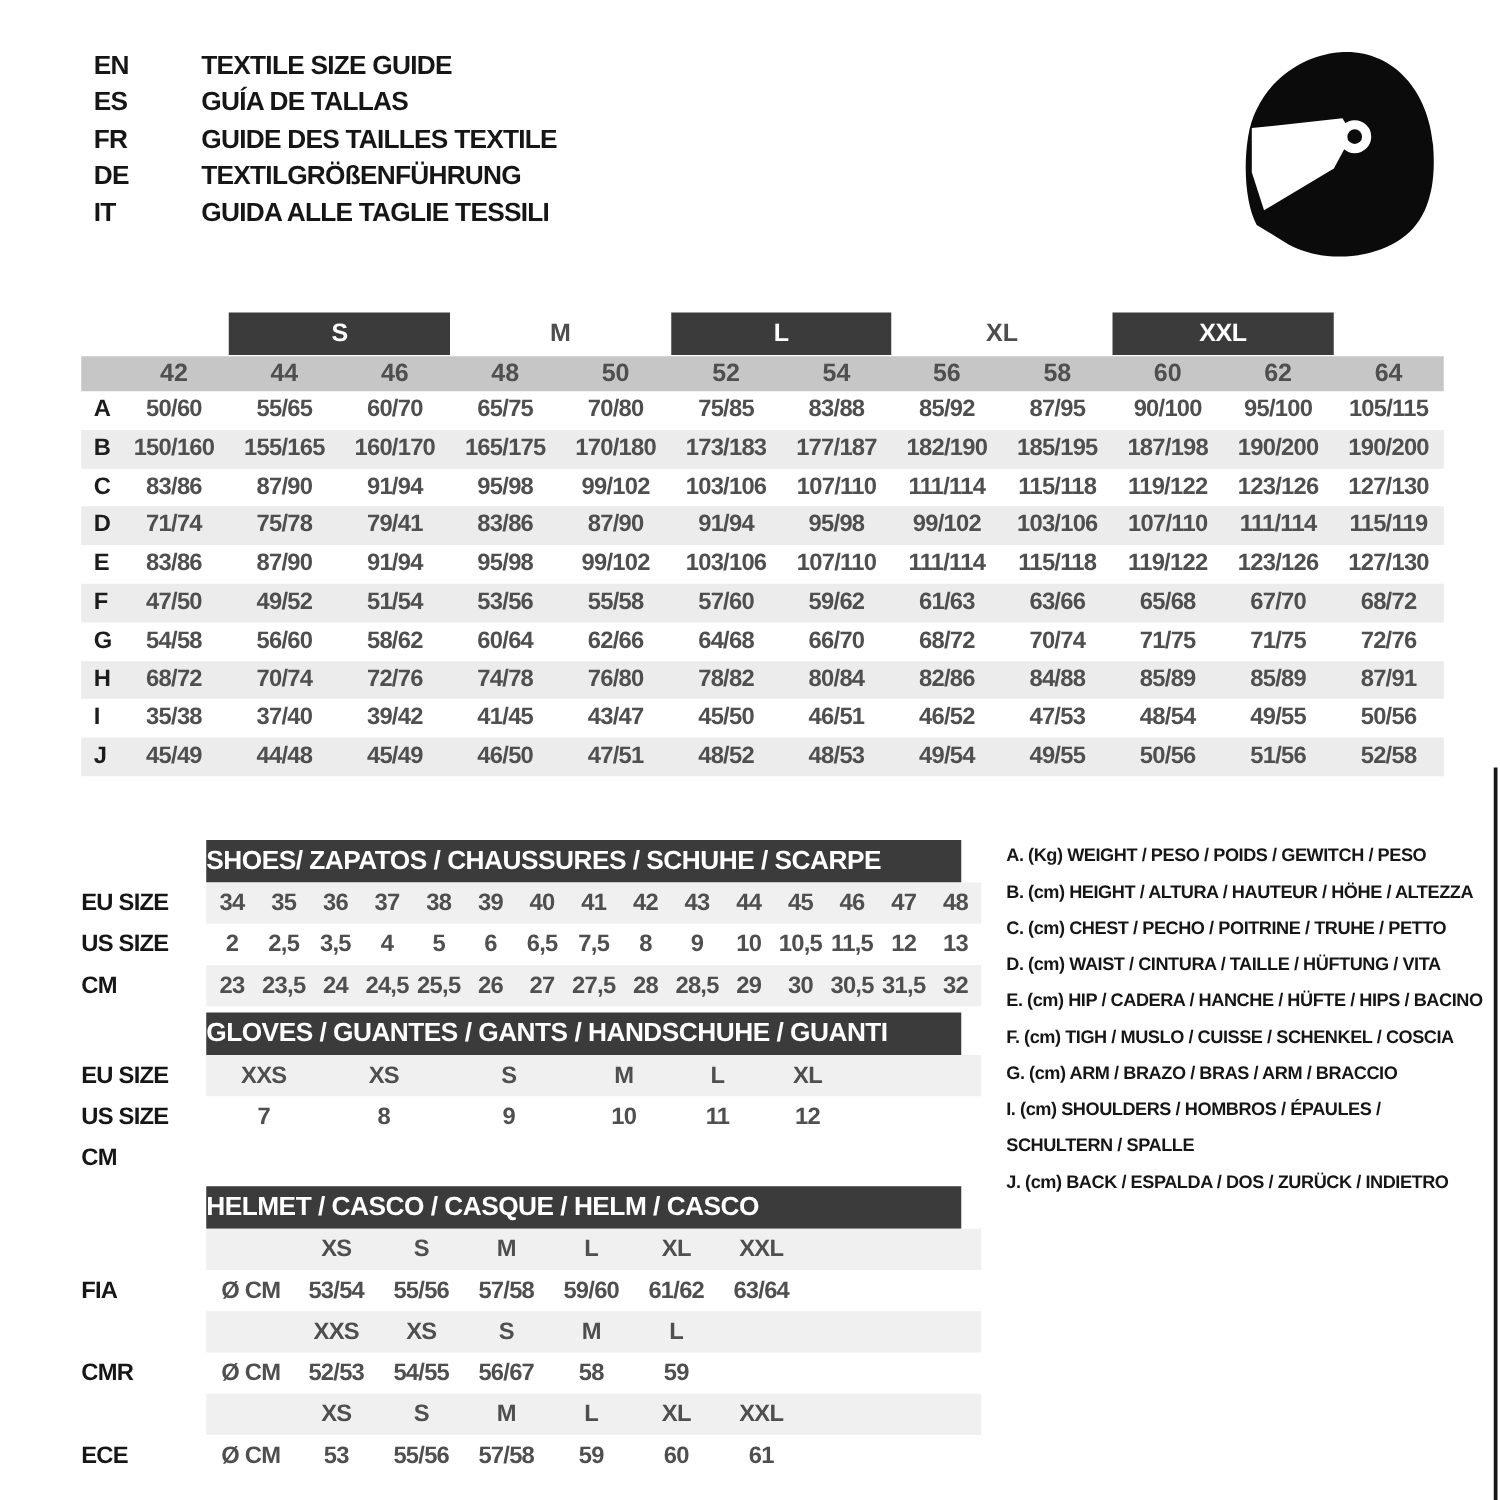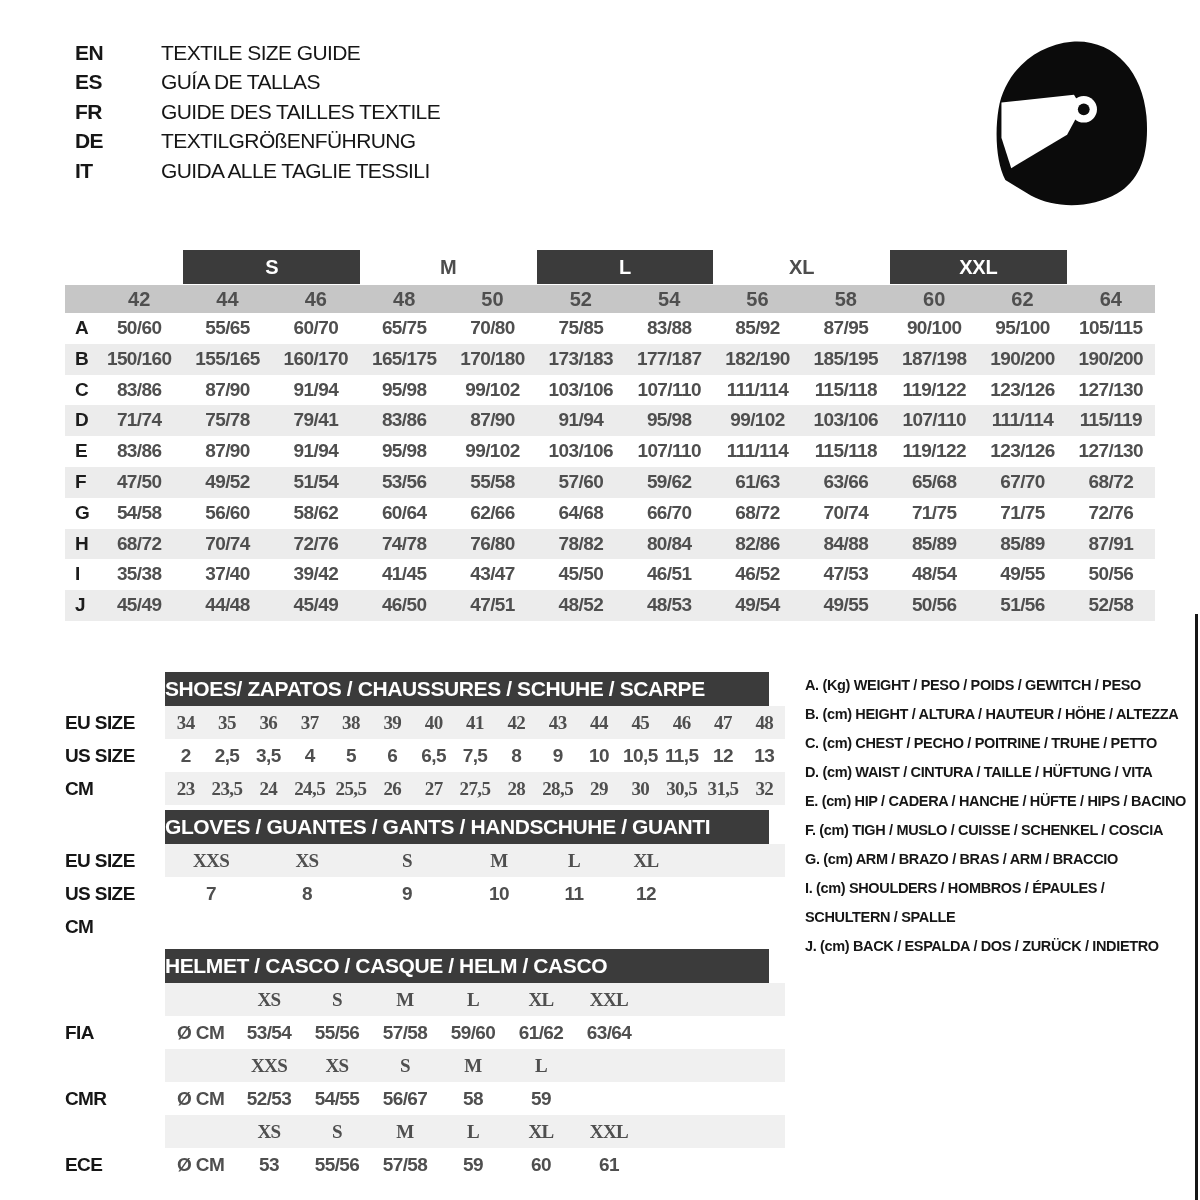--- a/index.html
+++ b/index.html
@@ -5,21 +5,21 @@
   html,body { margin:0; padding:0; }
   body {
     width:1200px; height:1200px; background:#ffffff; position:relative;
     font-family:"Liberation Sans", sans-serif; overflow:hidden;
     -webkit-font-smoothing:antialiased;
   }
   
   .lang-block { position:absolute; left:75px; top:38px; }
   .lang-row { display:flex; height:29.5px; align-items:center;gap:40px; }
   .lang-code { width:46px; font-weight:bold; font-size:21px; color:#161616; letter-spacing:-0.6px; }
-  .lang-text { font-weight:normal; font-size:21px; color:#161616; letter-spacing:-0.6px; }
+  .lang-text { font-weight:bold; font-size:21px; color:#161616; letter-spacing:-0.6px; }
   .helmet-logo { position:absolute; left:972px; top:28px; width:200px; height:196px; }
 
   
   .main-table { position:absolute; left:65px; top:250px; width:1090px; }
   .mt-grid { display:grid; grid-template-columns:30px repeat(12, 1fr); }
   .sg-row { height:35px; }
   .sg-box { background:#3b3b3b; color:#fff; font-weight:bold; font-size:20px;
             display:flex; align-items:center; justify-content:center; height:34px; letter-spacing:-0.3px; }
   .sg-text { color:#4d4d4d; font-weight:bold; font-size:20px;
              display:flex; align-items:center; justify-content:center; height:34px; }
@@ -31,21 +31,21 @@
   .mt-val { text-align:center; line-height:30.8px; font-weight:bold; font-size:19px; color:#4f4f4f; letter-spacing:-0.6px; }
 
   
   .small-table { position:absolute; left:65px; width:760px; }
   .st-bar { margin-left:100px; width:604px; background:#3b3b3b; color:#fff; font-weight:bold;
             font-size:21px; height:34px; display:flex; align-items:center; letter-spacing:-0.4px; }
   .st-row { display:flex; height:33px; }
   .st-label { width:100px; font-weight:bold; font-size:19px; color:#161616;
               display:flex; align-items:center; letter-spacing:-0.6px; }
   .st-band { width:620px; display:grid; }
-  .st-band.gray { background:#f0f0f0;font-family:Liberation Serif, serif; }
+  .st-band.gray { background:#f0f0f0; }
   .st-cell { text-align:center; font-weight:bold; font-size:19px; color:#4f4f4f;
              display:flex; align-items:center; justify-content:center; letter-spacing:-0.6px; }
   .st-unit { justify-content:flex-start; padding-left:12px; }
   .cols-shoes  { grid-template-columns:repeat(15, 1fr); }
   .cols-gloves { grid-template-columns:92px 100px 100px 84px 66px 78px 1fr; }
   .cols-helmet { grid-template-columns:70px repeat(6, 68px) 1fr; }
 
   
   .legend { position:absolute; left:805px; top:671px; width:392px; }
   .legend-item { font-weight:bold; font-size:14.5px; line-height:29px; color:#161616;

